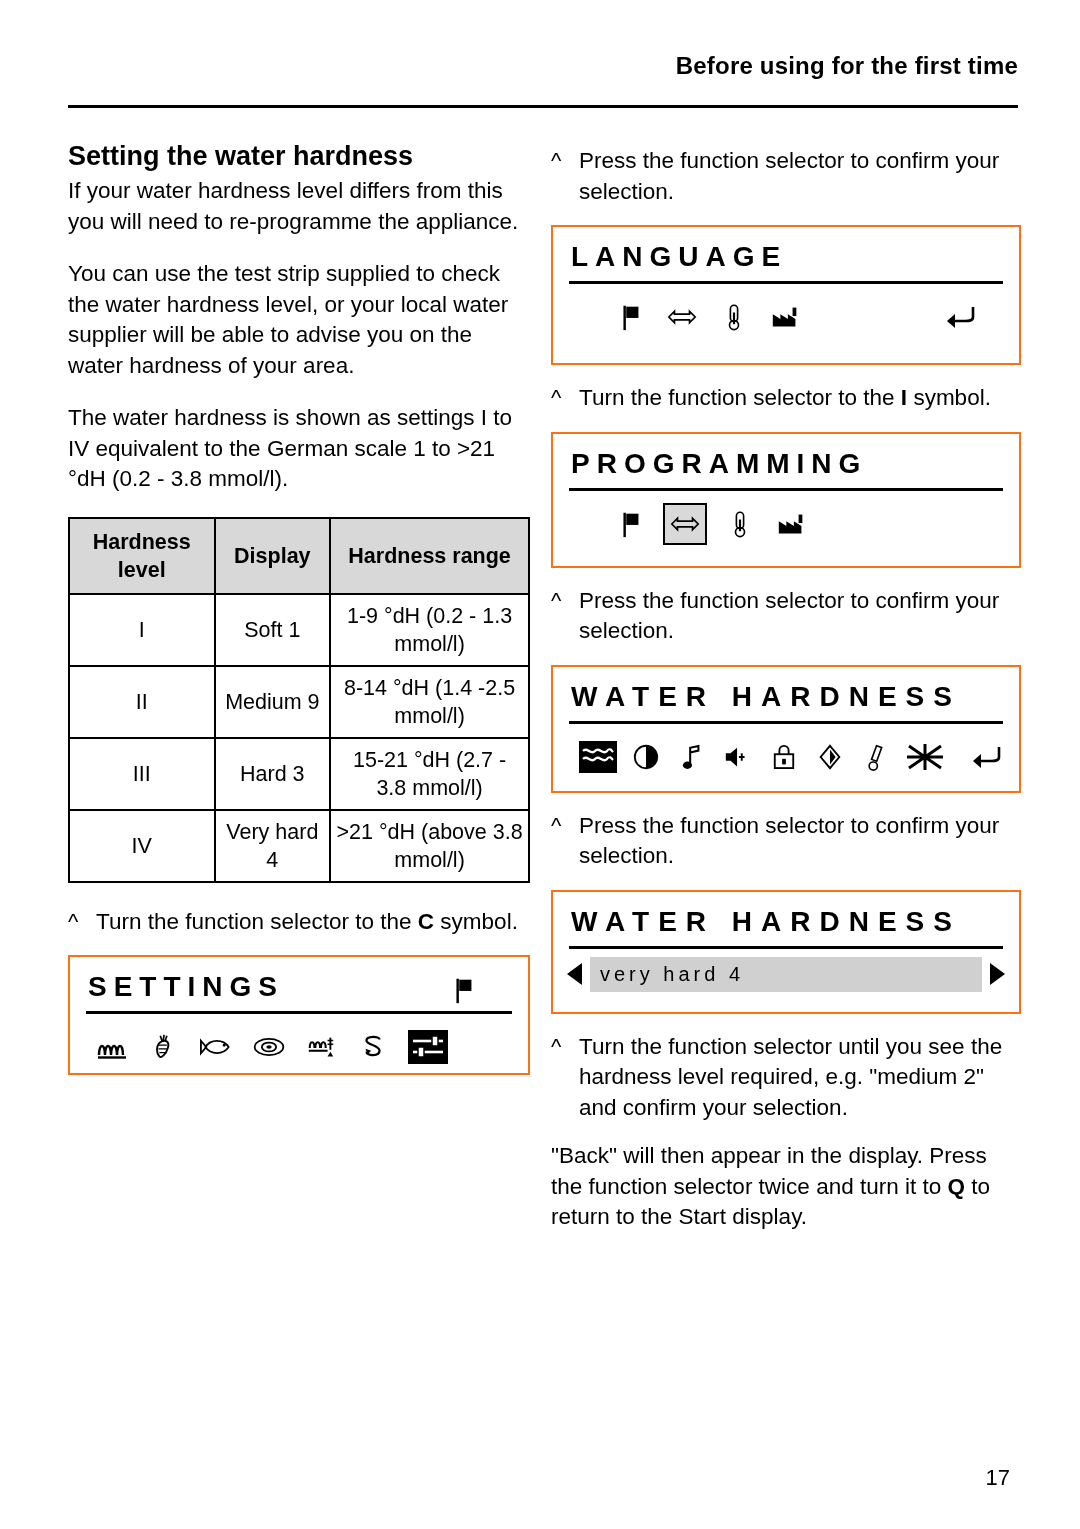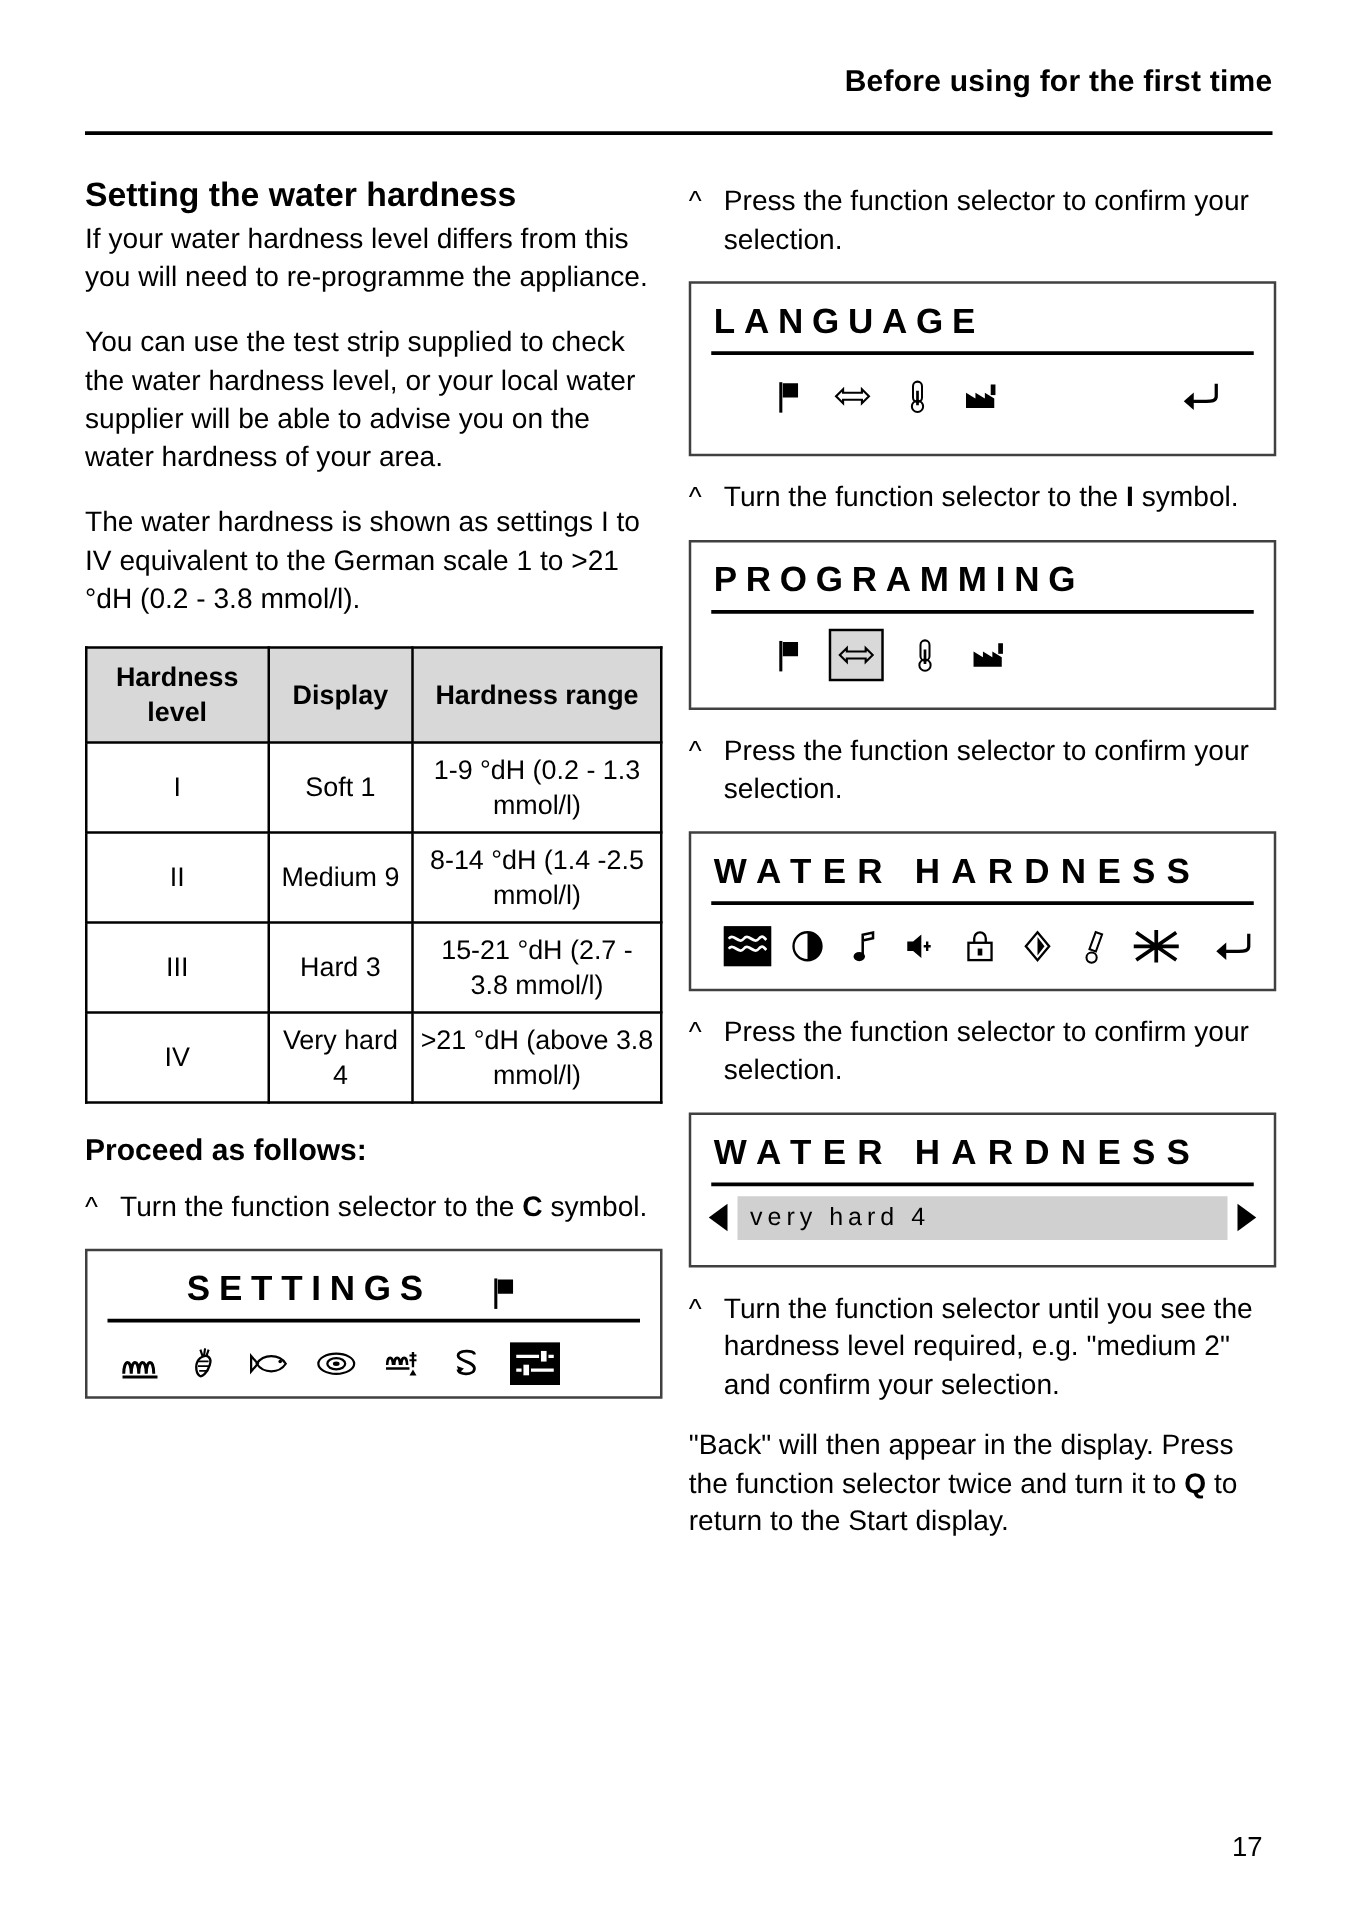--- a/index.html
+++ b/index.html
@@ -101,21 +101,21 @@
   table.hardness col.c1 { width: 146px; }
   table.hardness col.c2 { width: 116px; }
   table.hardness col.c3 { width: 200px; }
   .proceed {
     font-size: 24px;
     font-weight: bold;
     margin: 10px 0 16px 0;
   }
   
   .display-box {
-    border: 2px solid #404040;
+    border: 2px solid #f97316;
     box-sizing: border-box;
     margin: 8px 0 18px 0;
     position: relative;
     background: #fff;
   }
   .disp-title {
     font-size: 28px;
     font-weight: bold;
     letter-spacing: 7px;
     padding: 14px 18px 6px 18px;
@@ -233,28 +233,27 @@
           <td>15-21 °dH (2.7 - 3.8 mmol/l)</td>
         </tr>
         <tr>
           <td>IV</td>
           <td>Very hard 4</td>
           <td>&gt;21 °dH (above 3.8 mmol/l)</td>
         </tr>
       </tbody>
     </table>
 
-    <div class="proceed">Proceed as follows:</div>
 
     <div class="bullet">
       <span class="caret">^</span><span>Turn the function selector to the </span><span class="sym">C</span><span> symbol.</span>
     </div>
 
     <div class="display-box" style="height:120px;">
-      <div style="display:flex;align-items:flex-start;justify-content:center;gap:21px;">
+      <div style="display:flex;align-items:flex-start;justify-content:space-between;gap:21px;">
         <div class="disp-title">SETTINGS</div>
         <div class="icon" style="margin:16px 48px 0 0;">
           <svg viewBox="0 0 32 32" width="30" height="30">
               <rect x="9" y="4" width="2.6" height="26" fill="#000"></rect>
               <path d="M12 5 H25 L25 17 H12 Z" fill="#000"></path>
             </svg>
         </div>
       </div>
       <div class="disp-rule"></div>
       <div class="disp-icons" style="gap:18px;padding-left:26px;">

